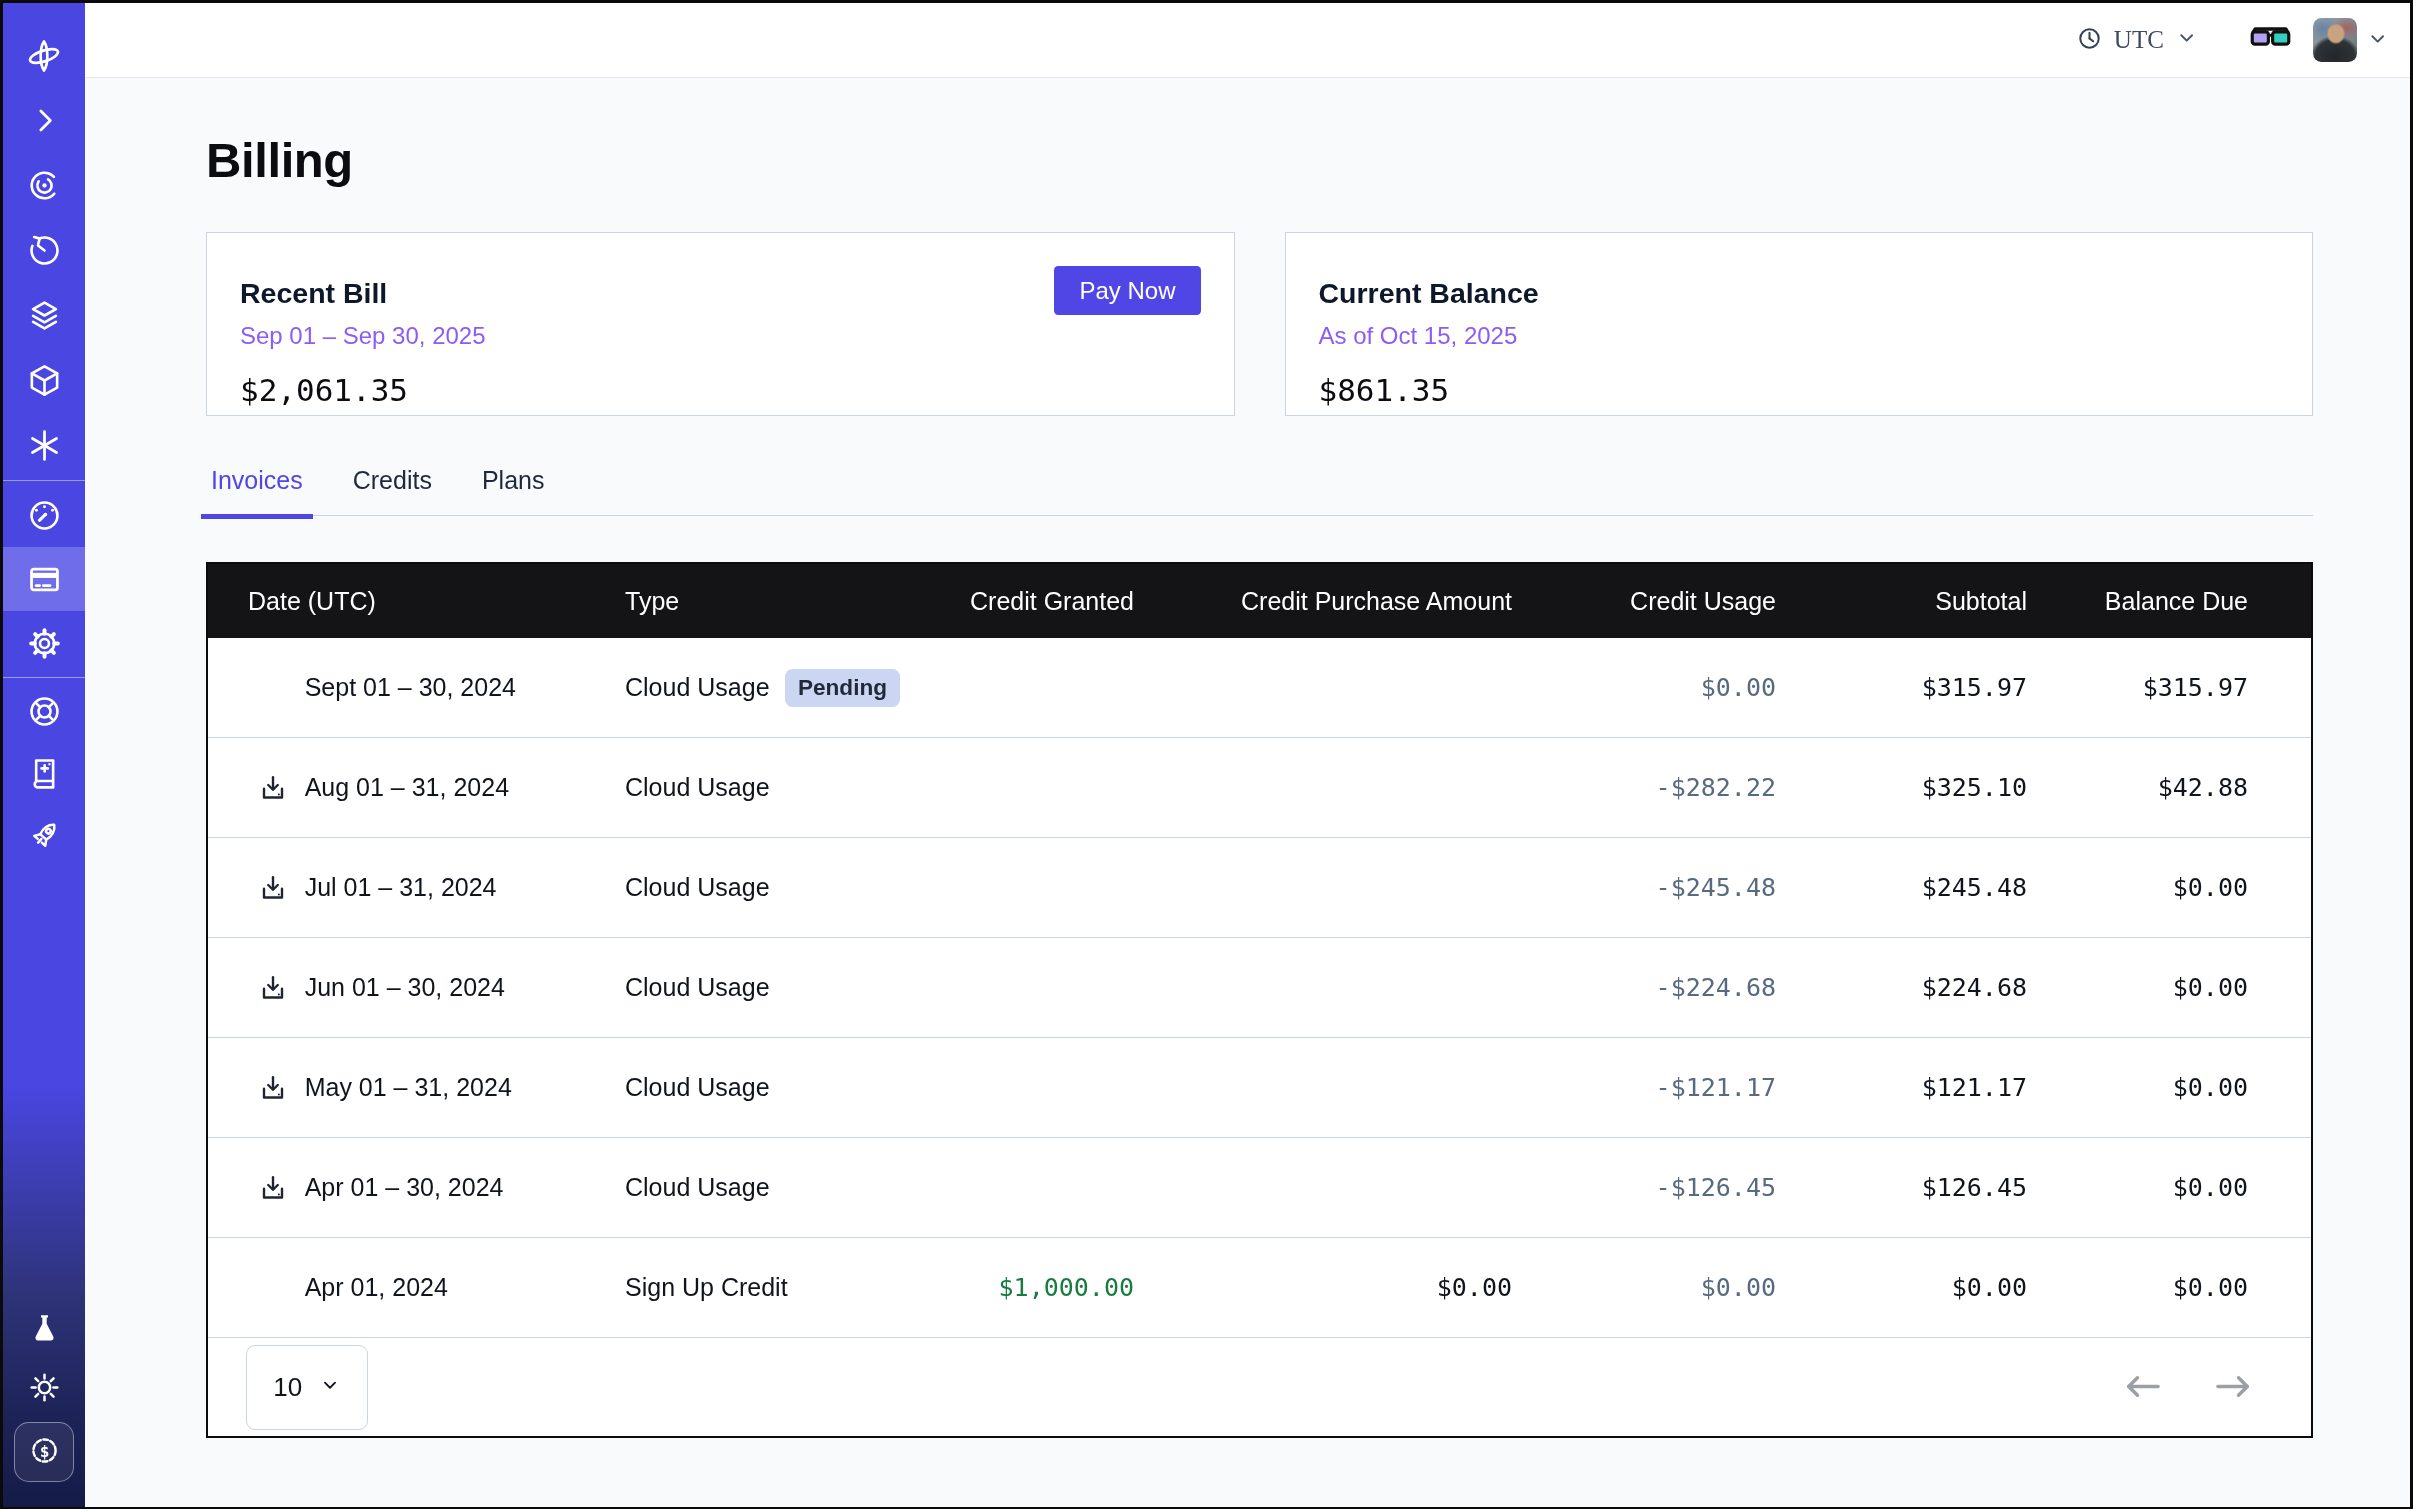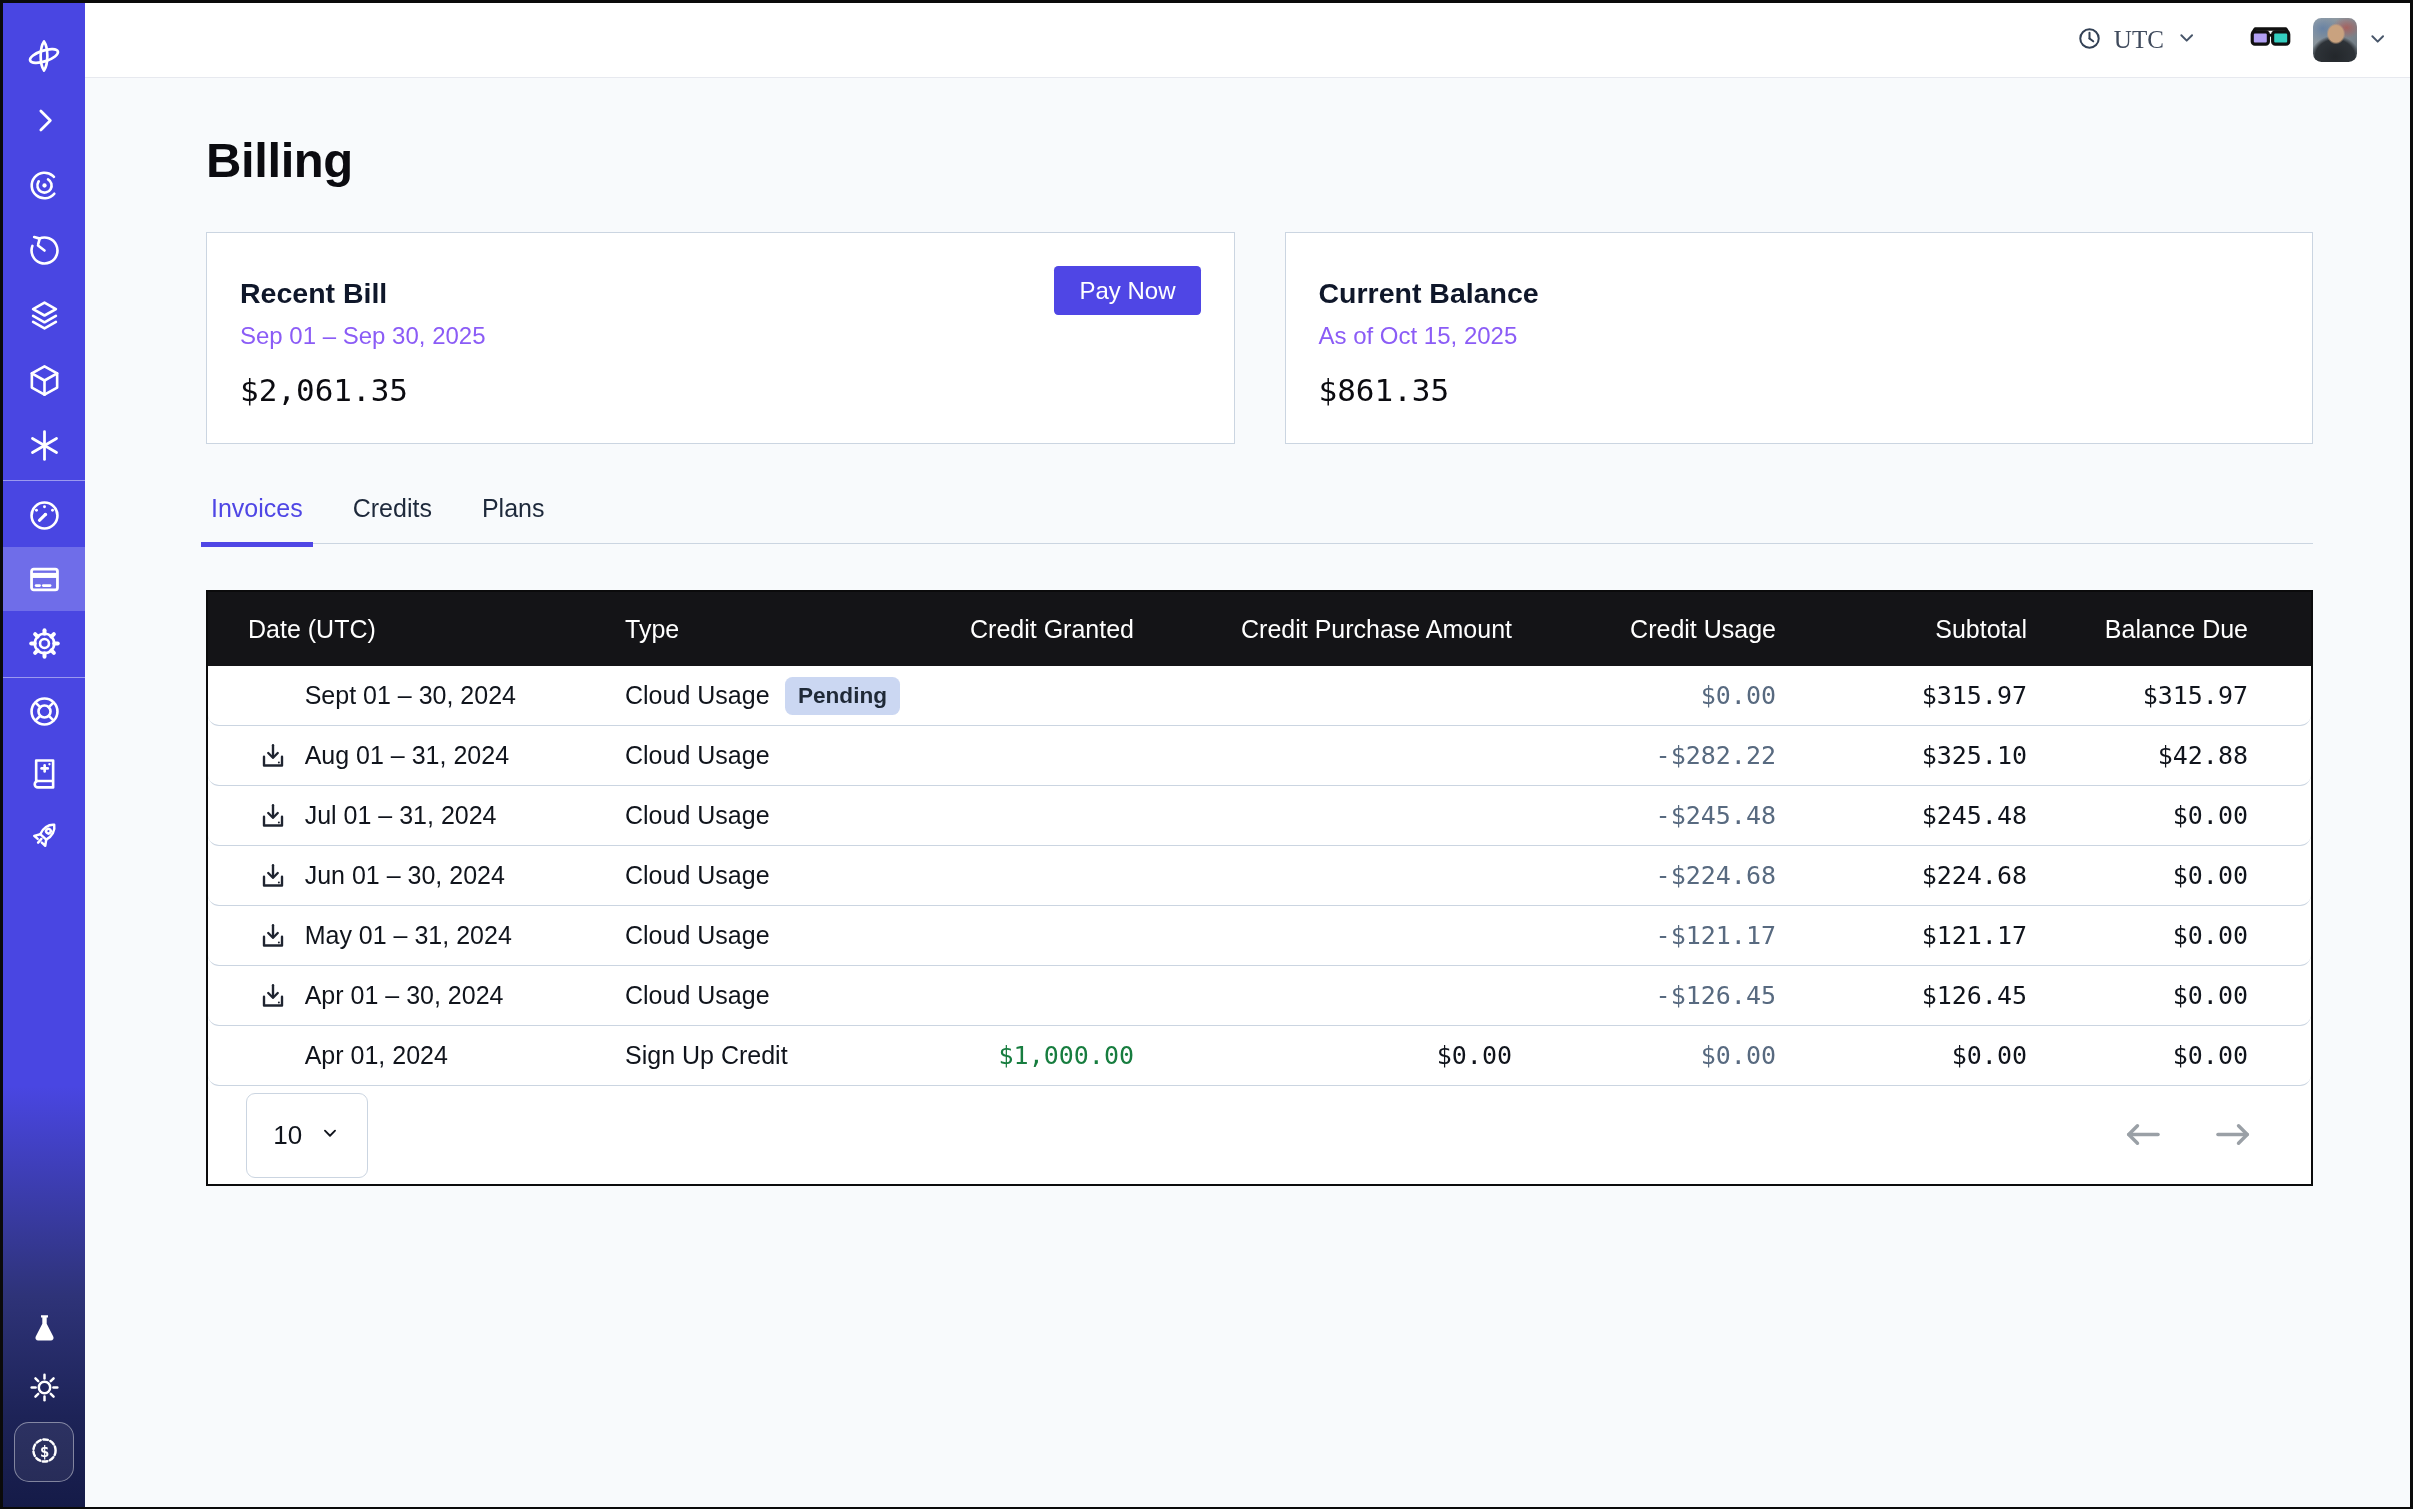--- a/index.html
+++ b/index.html
@@ -38,21 +38,21 @@
       radial-gradient(33px 28.5px at 50% 88%,#23272b 0%,#2e3338 60%,transparent 75%),
       radial-gradient(22px 16.7px at 76% 22%,rgba(196,62,51,.55),transparent 65%),
       radial-gradient(25px 20px at 22% 24%,rgba(80,116,165,.6),transparent 68%),
       linear-gradient(140deg,#9aa5ad,#667078);}
   .content{flex:1;padding:0 97px 0 121px;background:#f8fafc;}
 
   h1.page-title{font-size:49px;font-weight:600;color:#0b0b10;margin:54px 0 0 0;line-height:1.15;letter-spacing:-0.4px;}
 
   
   .cards{display:flex;gap:50px;margin-top:44px;}
-  .card{position:relative;flex:1;height:212px;background:#fff;border:1.7px solid #cbd5e1;}
+  .card{position:relative;flex:1;height:184px;background:#fff;border:1.7px solid #cbd5e1;}
   .card-title{position:absolute;top:44px;left:33px;font-size:28.5px;font-weight:600;color:#0f172a;}
   .card-sub{position:absolute;top:89px;left:33px;font-size:24px;color:#8b5cf6;}
   .card-amount{position:absolute;top:139px;left:33px;font-size:31px;font-weight:500;
     font-family:"DejaVu Sans Mono",monospace;color:#0b0b10;}
   .pay-btn{position:absolute;top:33px;right:33px;height:49px;padding:0 25px;background:#4f46e5;color:#fff;
     font-size:24px;border:none;border-radius:4.2px;font-family:"Liberation Sans",sans-serif;cursor:pointer;}
 
   
   .tabs{display:flex;gap:40px;margin-top:50px;border-bottom:1.7px solid #cbd5e1;}
   .tab{font-size:25px;color:#1e293b;padding:0 5px 20px 5px;cursor:pointer;position:relative;}
@@ -60,21 +60,21 @@
   .tab.active:after{content:"";position:absolute;left:-5px;right:-5px;bottom:-3.3px;height:5px;background:#4f46e5;}
 
   
   .invoice-table{margin-top:46px;background:#fff;border:2.5px solid #0b0b0c;}
   .thead-row,.tr{display:grid;grid-template-columns:417px 293px 216px 378px 264px 251px 295px;align-items:center;}
   .thead-row{height:74px;background:#141417;color:#fff;font-size:25px;}
   .th{white-space:nowrap;}
   .th-date{padding-left:40px;}
   .th.num,.td.num{text-align:right;}
   .th:last-child,.td:last-child{padding-right:74px;}
-  .tr{height:60px;border-bottom:1.7px solid #cbd5e1;background:#fff;border-radius:11px;}
+  .tr{height:100px;border-bottom:1.7px solid #cbd5e1;background:#fff;}
   .td{font-size:25px;color:#10141c;}
   .td-date{display:flex;align-items:center;padding-left:50px;}
   .dl{width:30px;height:30px;margin-right:16.7px;border:none;background:transparent;padding:0;cursor:pointer;flex:0 0 30px;}
   .dl.hidden{visibility:hidden;}
   .td-type{display:flex;align-items:center;}
   .badge{margin-left:15px;background:#cbd7f2;color:#1f2937;font-size:22.6px;padding:5.9px 13.4px;border-radius:7.5px;font-weight:bold;}
   .money{font-family:"DejaVu Sans Mono",monospace;font-size:25px;color:#10141c;}
   .money.slate{color:#586a80;}
   .money.green{color:#177d3f;}
 

